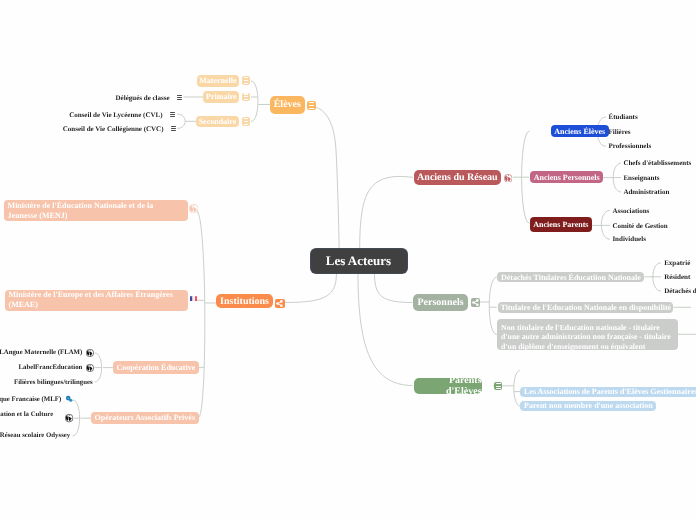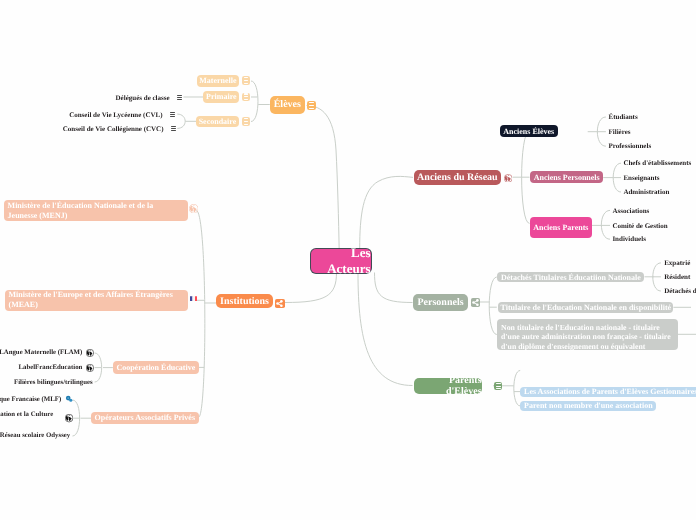--- a/index.html
+++ b/index.html
@@ -68,21 +68,21 @@
 <path d="M471.0 302.0L489.2 302.0" stroke="#c9cfc9" stroke-width="1" fill="none"></path>
 <path d="M660.9 262.9C650.1 262.9 650.1 291.0 660.9 291.0" stroke="#c9cfc9" stroke-width="1" fill="none"></path>
 <path d="M652.8 276.8L660.9 276.8" stroke="#c9cfc9" stroke-width="1" fill="none"></path>
 <path d="M644.5 276.8L653.5 276.8" stroke="#c9cfc9" stroke-width="1" fill="none"></path>
 <path d="M673.4 307.3L691.0 307.3" stroke="#c9cfc9" stroke-width="1" fill="none"></path>
 <path d="M677.9 334.3L696.0 334.3" stroke="#c9cfc9" stroke-width="1" fill="none"></path>
 <path d="M520.2 370.5C511.7 370.5 511.7 405.9 520.2 405.9" stroke="#c9cfc9" stroke-width="1" fill="none"></path>
 <path d="M513.9 391.6L520.2 391.6" stroke="#c9cfc9" stroke-width="1" fill="none"></path>
 <path d="M493.0 385.8L513.8 385.8" stroke="#c9cfc9" stroke-width="1" fill="none"></path>
 </svg>
-<div class="nd root" style="left:310.5px;top:249px;width:60px;height:23.5px;background:#ec4899;">Les Acteurs</div>
+<div class="nd root" style="left:310.5px;top:249px;width:96px;height:23.5px;background:#404040;">Les Acteurs</div>
 <div class="nd l1" style="left:269.8px;top:95.5px;width:35px;height:18px;background:#fbb660;">Élèves</div>
 <div class="ic hb" style="left:307.2px;top:100.9px;width:8.8px;height:8.8px;background:#fbb660">
       <i style="width:5.2px;height:1.3px;margin:1px 0"></i>
       <i style="width:5.2px;height:1.3px;margin:1px 0"></i>
       <i style="width:5.2px;height:1.3px;margin:1px 0"></i>
     </div>
 <div class="nd l2" style="left:196.7px;top:74.5px;width:42.4px;height:12.2px;background:#fad7a7;">Maternelle</div>
 <div class="ic hb" style="left:242px;top:76.3px;width:8.4px;height:8.4px;background:#fad7a7">
       <i style="width:4.6px;height:1.2px;margin:0.85px 0"></i>
       <i style="width:4.6px;height:1.2px;margin:0.85px 0"></i>
@@ -119,23 +119,23 @@
       <i style="width:5.4px;height:1.2px;margin:0.43px 0;background:#4a4a4a;border-radius:.5px"></i>
     </div>
 <div class="nd l1" style="left:413.6px;top:170.3px;width:87.6px;height:14.5px;background:#b9595b;">Anciens du Réseau</div>
 <div class="ic" style="left:503.6px;top:173.6px;width:8.4px;height:8.7px;">
       <svg viewBox="0 0 32 32" width="100%" height="100%">
         <circle cx="16" cy="16" r="15.2" fill="none" stroke="#b9595b" stroke-width="2.2"></circle>
         <path fill="#b9595b" d="M13.4 2.6c1.7-.2 3.3.6 4.6 1.6.9.7.6 2.2-.4 2.7-1.1.6-2.6.2-3.5 1.1-.8.8-.2 2.2.7 2.7 1.4.8 3.2.2 4.6.9 1.2.6 1.5 2.2 2.5 3 .9.8 2.3.6 3.2 1.4.9.8.6 2.3-.1 3.3-.9 1.3-2.3 2.1-3 3.5-.6 1.2-.4 2.8-1.4 3.7-1 1-2.8.7-3.8-.2-1.2-1.1-1.5-2.9-1.4-4.5.1-1.4.8-2.7.6-4.1-.2-1.3-1.5-2.2-2.3-3.3-.8-1.2-1-2.9-.4-4.2.6-1.5 2.1-2.5 2.6-4.1.2-.6.2-1.3-.1-1.8-.5-.9-1.7-1-2.4-1.7z"></path>
         <path fill="#b9595b" d="M7.1 5.6c1.4-.6 2.3.9 3.5 1.3.9.3 1.9-.4 2.5.2.6.6 0 1.7-.8 2-1 .4-2.1-.1-2.9.5-.7.5-.4 1.6.2 2.2.9.9 2.4.8 3 1.9.6 1-.3 2.2-.1 3.3.2 1.2 1.7 1.8 1.7 3 0 1.1-1.2 1.7-1.7 2.7-.5 1-.3 2.3-1.1 3.1-.3.3-.8.4-1.2.3C6.1 24 3.1 19.6 3.1 15c0-3.6 1.6-6.9 4-9.4z"></path>
       </svg>
     </div>
-<div class="nd l2" style="left:500px;top:124.8px;width:57.5px;height:12.6px;background:#0f172a;">Anciens Élèves</div>
+<div class="nd l2" style="left:551px;top:124.8px;width:57.5px;height:12.6px;background:#1d4ed8;">Anciens Élèves</div>
 <div class="nd l2" style="left:530.2px;top:170.9px;width:73px;height:12.6px;background:#c36686;">Anciens Personnels</div>
-<div class="nd l2" style="left:530.2px;top:217.1px;width:61.4px;height:21px;background:#ec4899;">Anciens Parents</div>
+<div class="nd l2" style="left:530.2px;top:217.1px;width:61.4px;height:15px;background:#7f1d1d;">Anciens Parents</div>
 <div class="lf" style="left:608.5px;top:113.2px;">Étudiants</div>
 <div class="lf" style="left:608.5px;top:127.9px;">Filières</div>
 <div class="lf" style="left:608.5px;top:142.4px;">Professionnels</div>
 <div class="lf" style="left:623.4px;top:159.2px;">Chefs d'établissements</div>
 <div class="lf" style="left:623.4px;top:173.6px;">Enseignants</div>
 <div class="lf" style="left:623.4px;top:188px;">Administration</div>
 <div class="lf" style="left:612.4px;top:206.6px;">Associations</div>
 <div class="lf" style="left:612.4px;top:221.6px;">Comité de Gestion</div>
 <div class="lf" style="left:612.4px;top:235.4px;">Individuels</div>
 <div class="nd l1" style="left:216.3px;top:294.1px;width:56.5px;height:14px;background:#fa8b4b;">Institutions</div>

